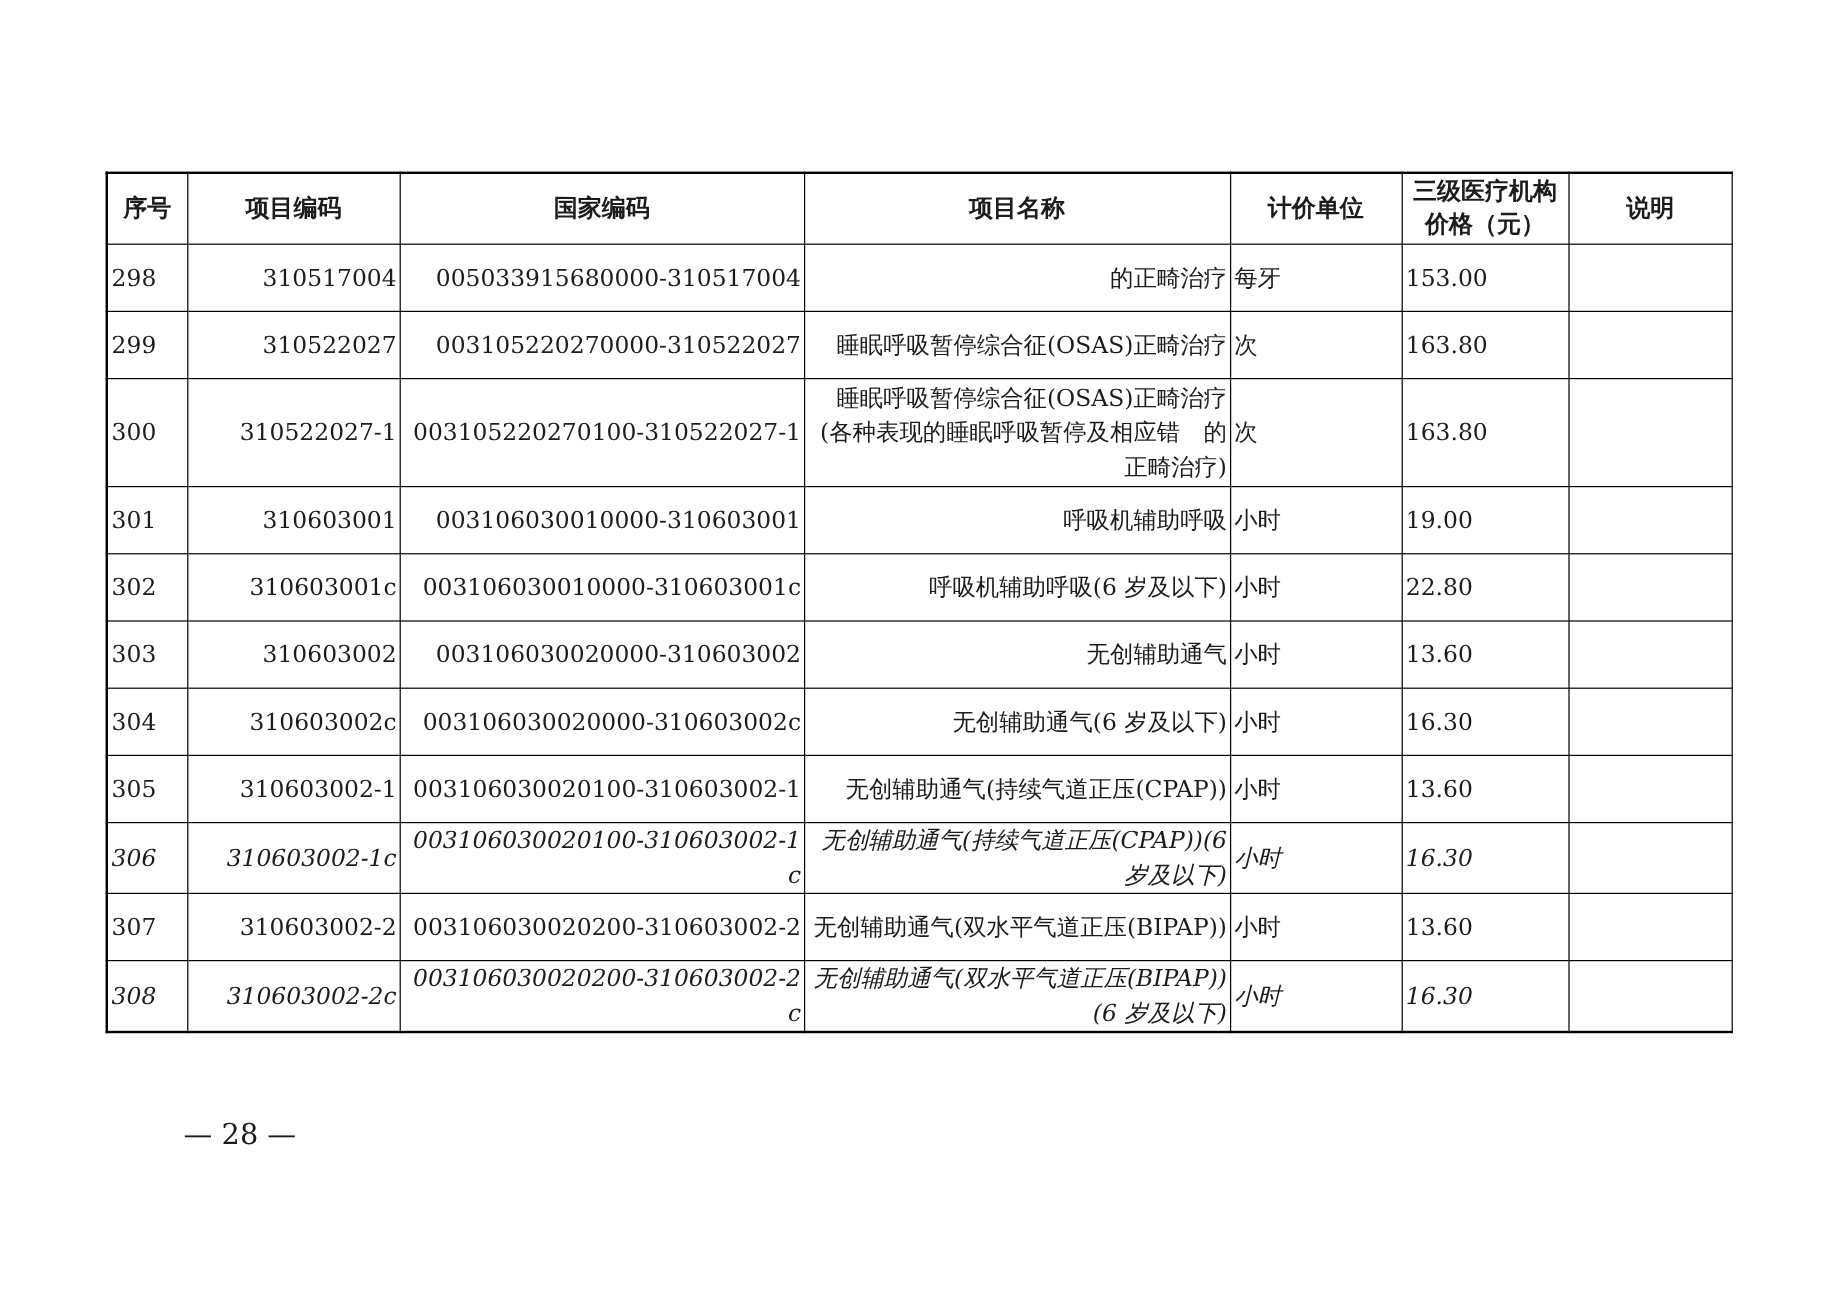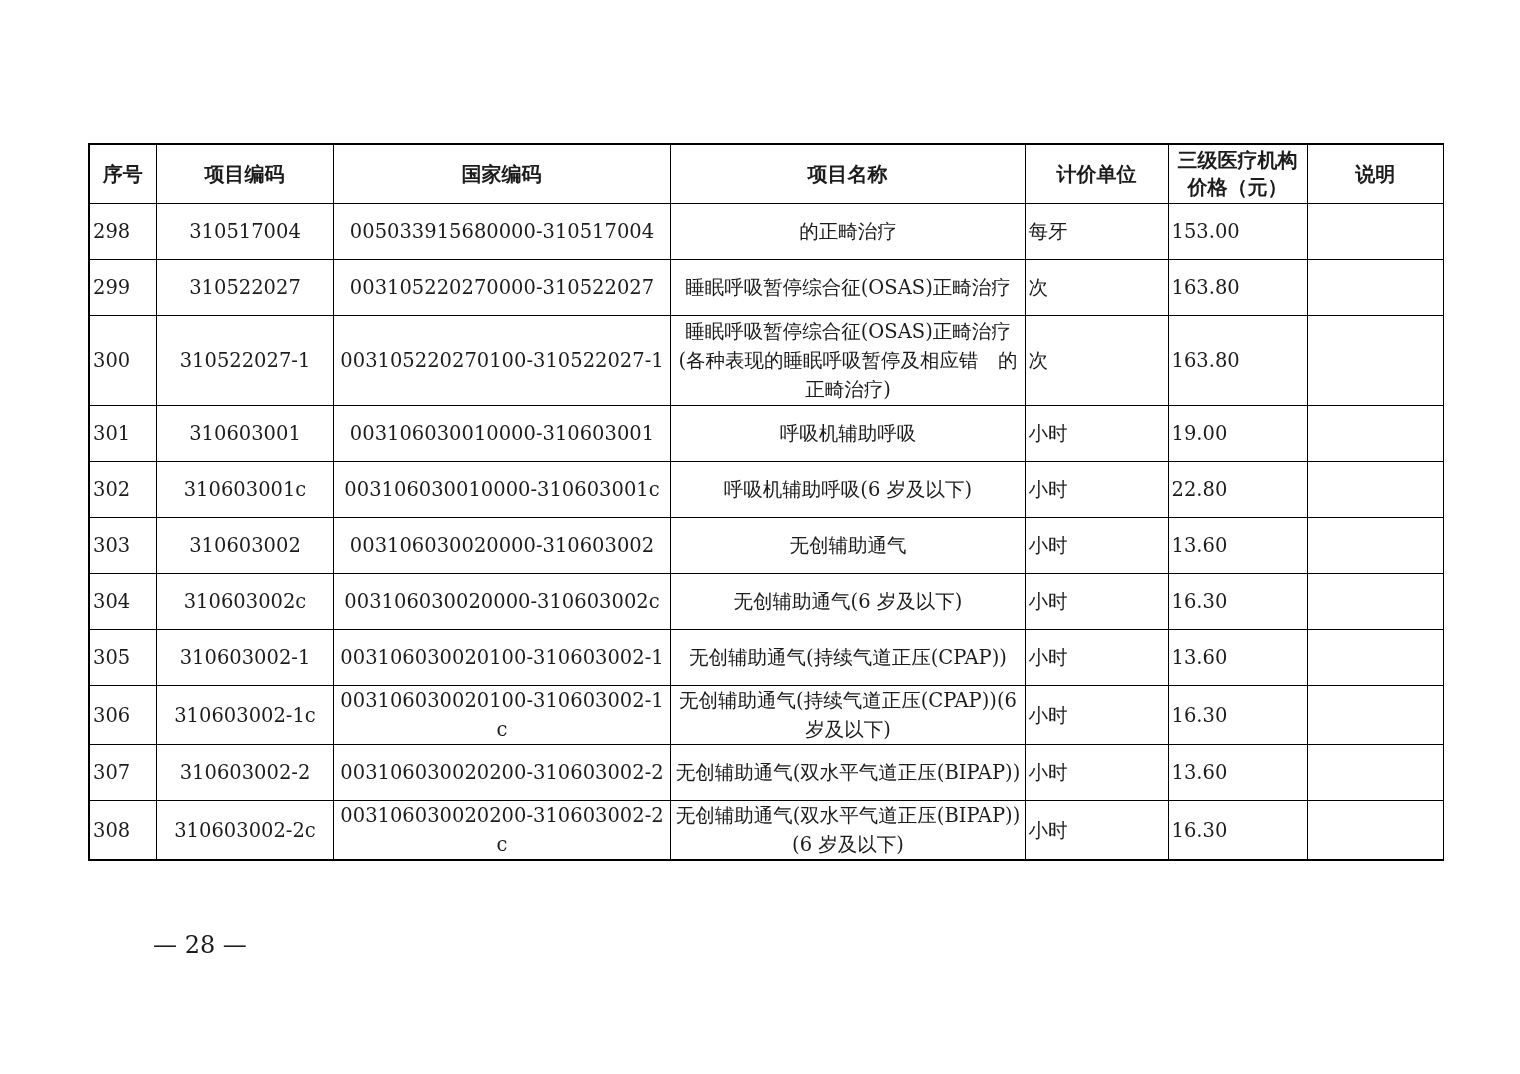--- a/index.html
+++ b/index.html
@@ -38,23 +38,23 @@
     vertical-align: middle;
     padding: 0 4px;
   }
   table.fee td {
     font-size: 19.5px;
     line-height: 29px;
     vertical-align: middle;
     padding: 0 2px 0 3px;
   }
   td.c { padding: 0; }
-  td.l { text-align: center; }
+  td.l { text-align: right; }
   tr.r1 { height: 56px; }
-  tr.r2 { height: 59px; }
+  tr.r2 { height: 59px; font-style: italic; }
   tr.r3 { height: 90px; }
   .page-number {
     position: absolute;
     left: 153px; top: 931px;
     font-size: 24px;
     line-height: 28px;
     color: #1c1c1c;
     white-space: pre;
   }
 </style>

